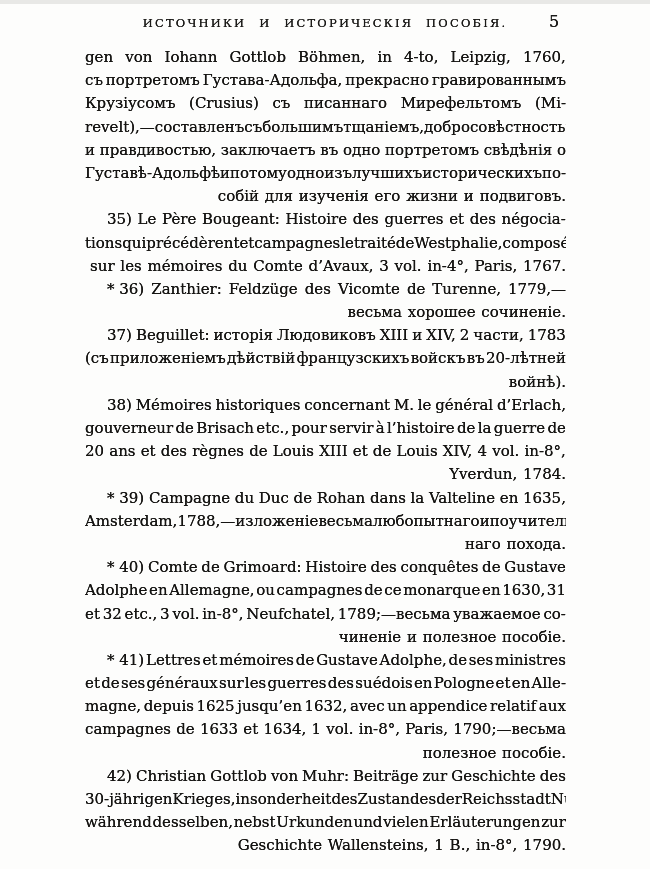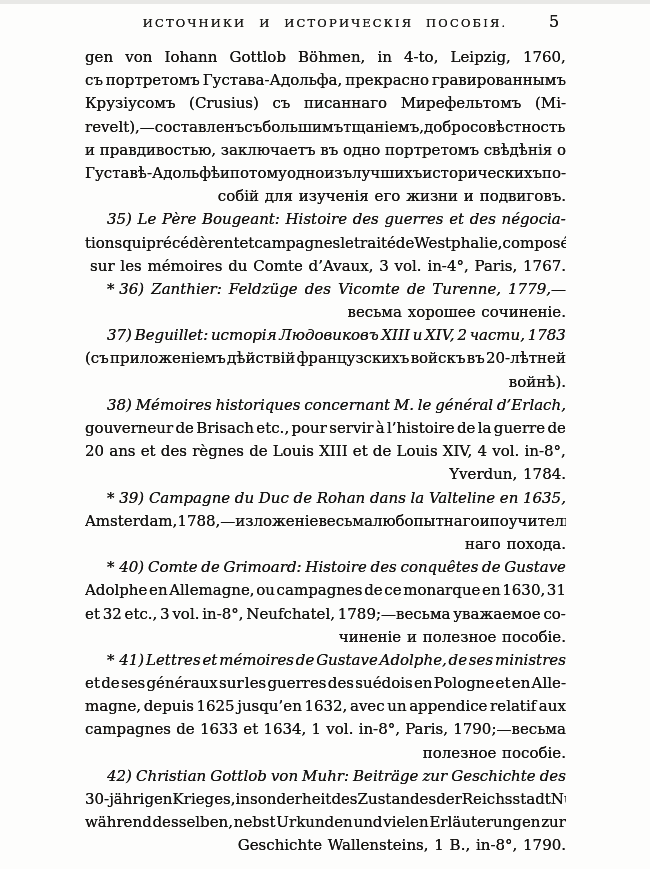--- a/index.html
+++ b/index.html
@@ -60,21 +60,21 @@
     line-height: 23.2px;
     white-space: nowrap;
     overflow: hidden;
   }
   .line span { flex: 0 0 auto; }
   .line.last {
     display: block;
     word-spacing: 1px;
     text-align: right;
   }
-  .line.indent { padding-left: 22px; font-style: italic; }
+  .line.indent { padding-left: 22px; }
 </style>
 </head>
 <body>
 
 <div class="page">
   <div class="header">
     <div class="running-title">ИСТОЧНИКИ И ИСТОРИЧЕСКІЯ ПОСОБІЯ.</div>
     <div class="page-number">5</div>
   </div>
   <div class="body">

